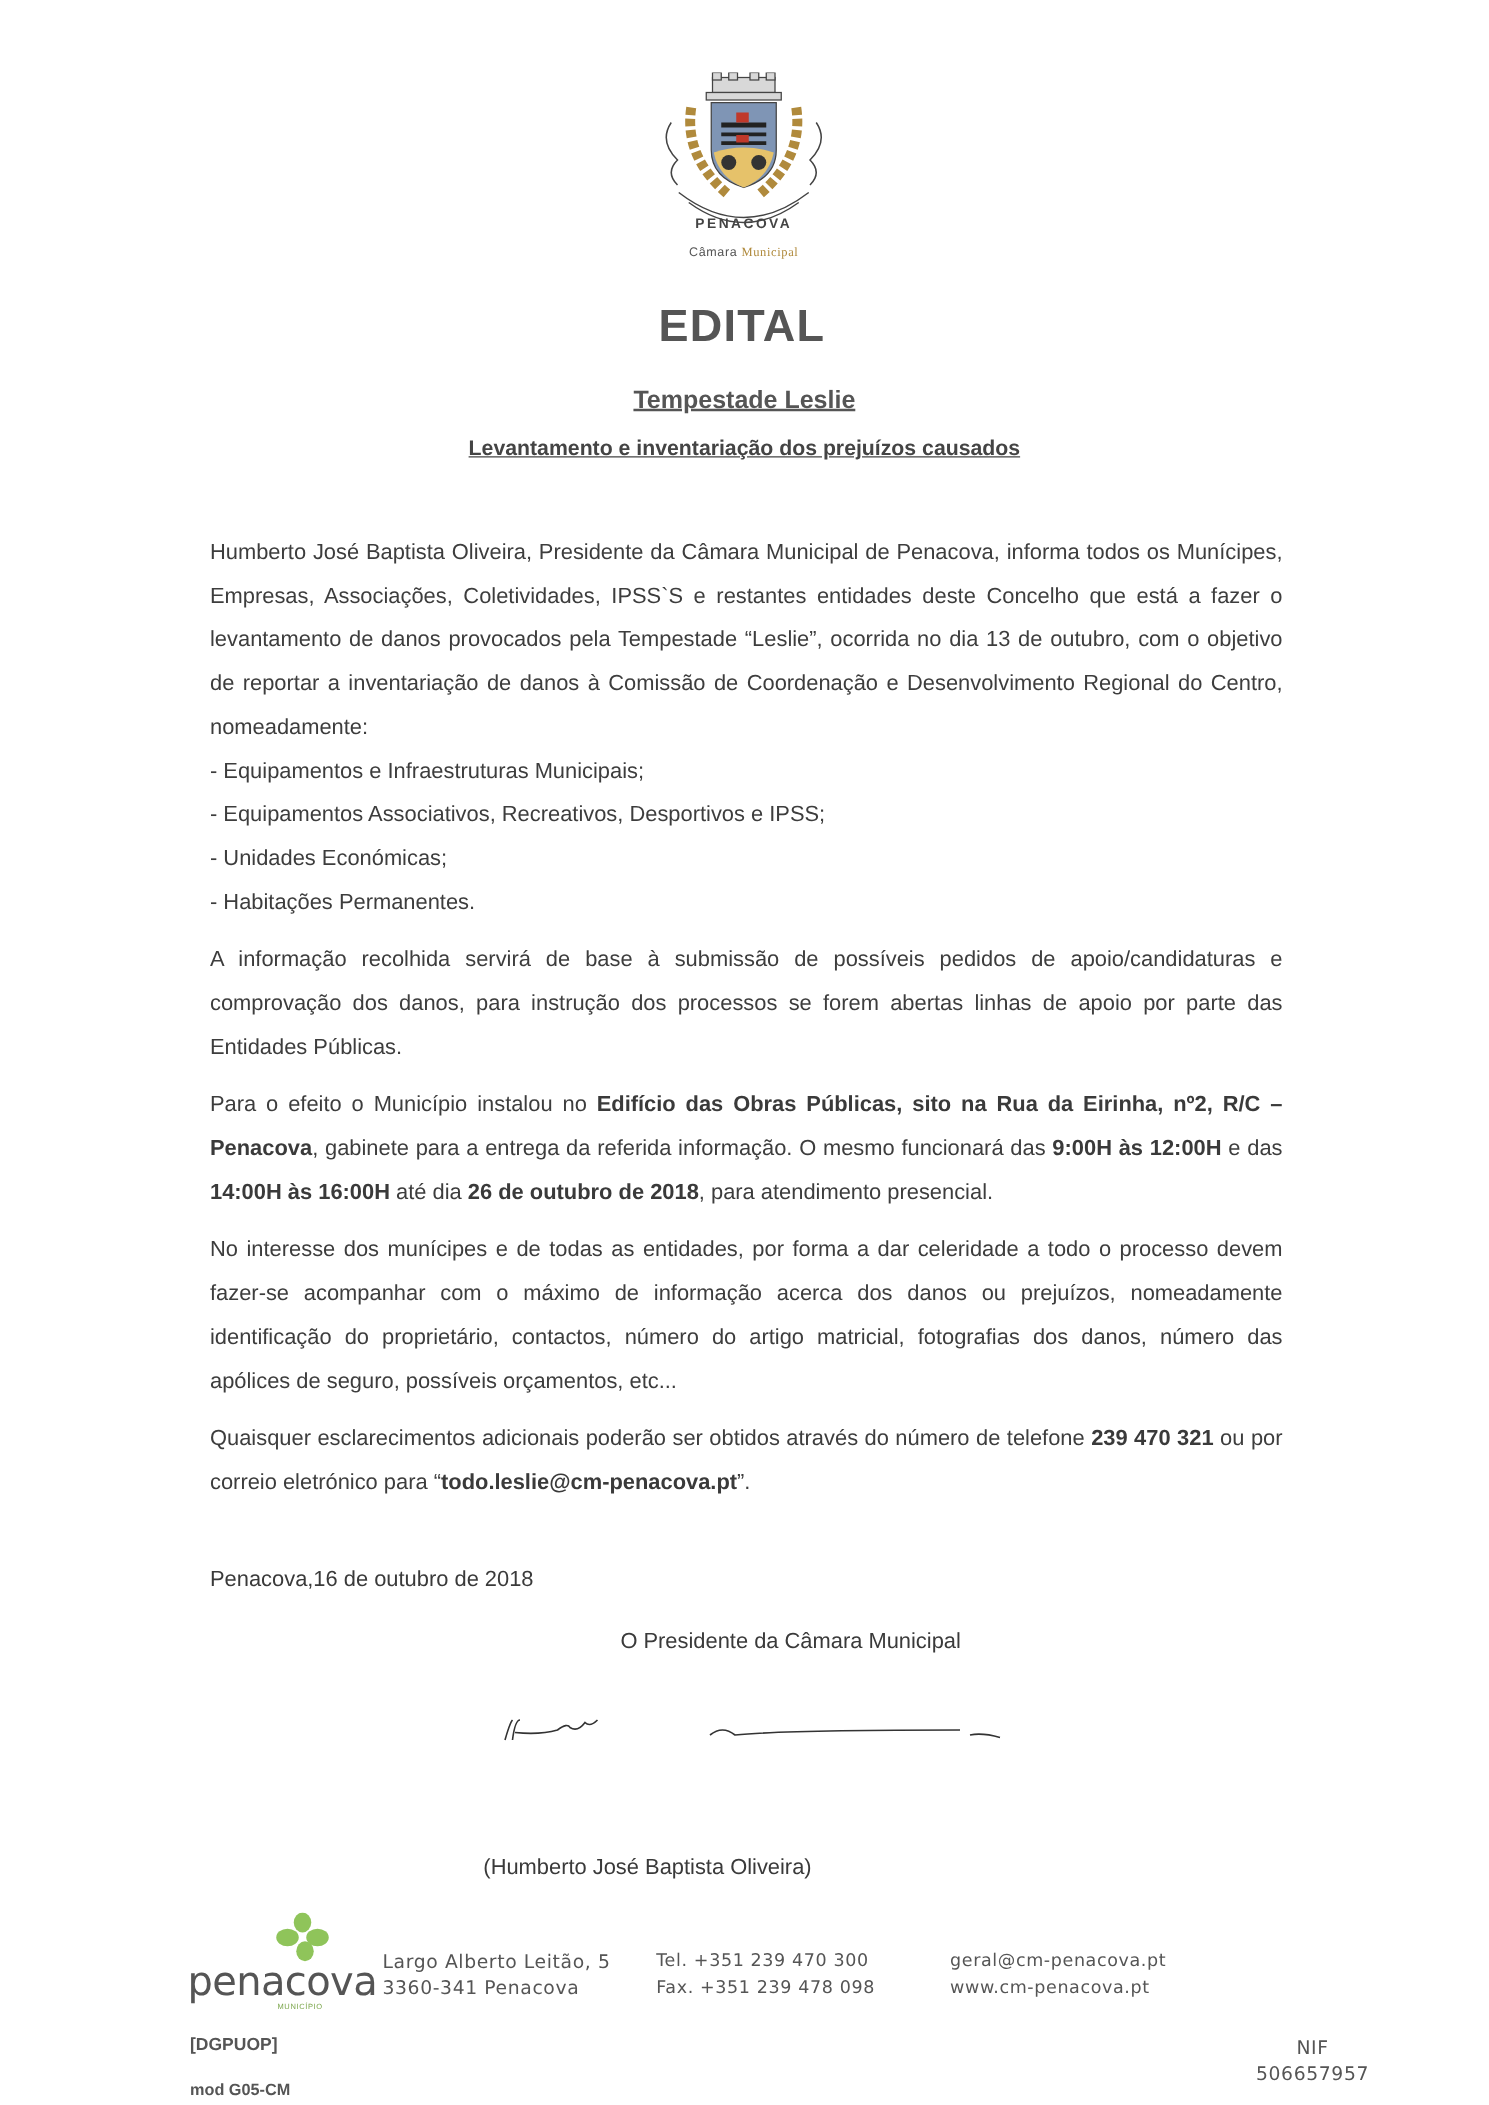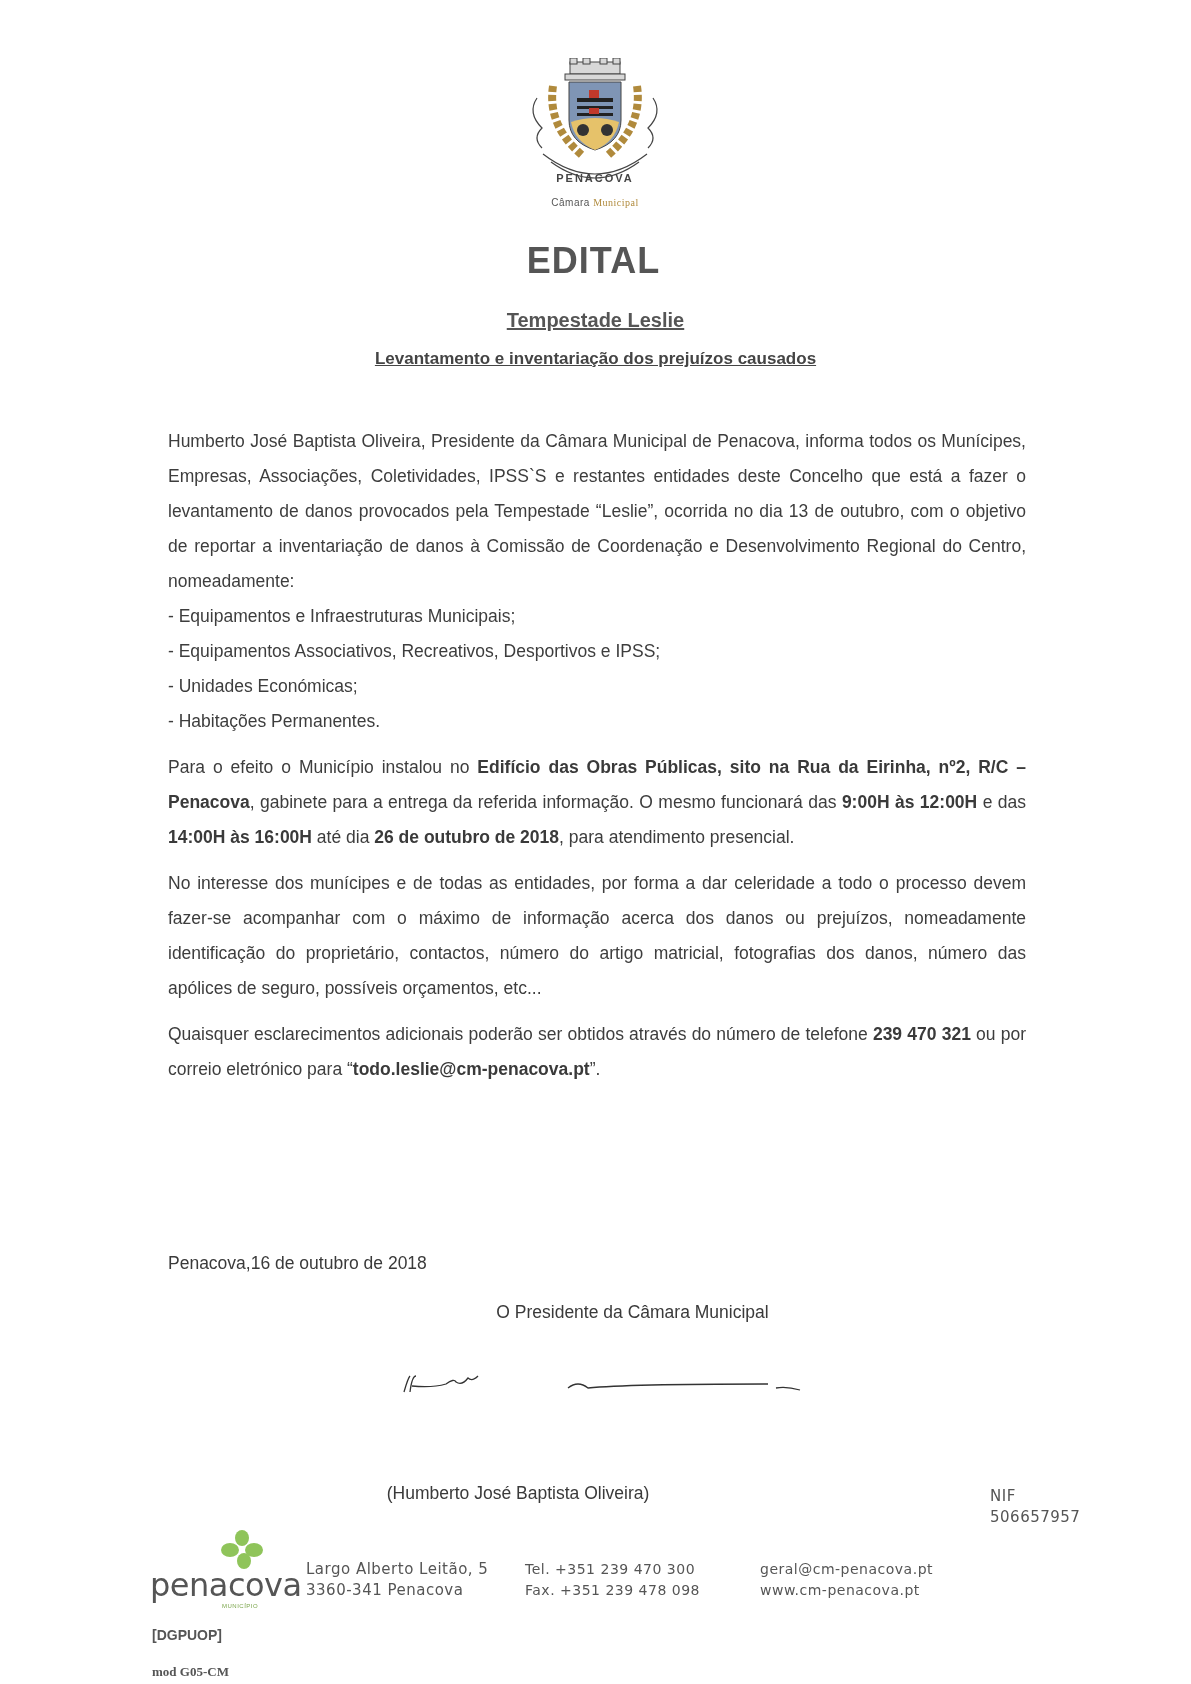--- a/index.html
+++ b/index.html
@@ -37,23 +37,23 @@
 
   
   #footer-logo { left: 150px; top: 1530px; width: 140px; height: 76px; }
   .logo-word { position: absolute; left: 0; top: 36px; font-size: 32px; color: #555;
     font-family: "DejaVu Sans", sans-serif; letter-spacing: -0.5px; }
   .logo-sub { position: absolute; left: 72px; top: 73px; font-size: 6px; color: #7aa54a; letter-spacing: 0.5px; }
   .ft { font-size: 15px; color: #555; line-height: 21px; font-family: "DejaVu Sans", sans-serif; letter-spacing: 0.5px; }
   #footer-address { left: 306px; top: 1559px; }
   #footer-phone { left: 525px; top: 1559px; font-size: 14px; }
   #footer-web { left: 760px; top: 1559px; font-size: 14px; }
-  #footer-nif { left: 990px; top: 1486px; width: 120px; }
+  #footer-nif { left: 990px; top: 1628px; text-align: center; width: 120px; }
   #dept-code { left: 152px; top: 1627px; font-size: 14px; font-weight: bold; color: #555; }
-  #form-code { left: 152px; top: 1664px; font-size: 13px; font-weight: bold; color: #555; font-family: Liberation Serif, serif; }
+  #form-code { left: 152px; top: 1664px; font-size: 13px; font-weight: bold; color: #555; }
 </style>
 </head>
 <body>
 
 <svg id="crest" class="abs" viewBox="0 0 140 140">
 
   <g fill="#d8d8d8" stroke="#444" stroke-width="1">
     <rect x="45" y="4" width="50" height="12"></rect>
     <rect x="45" y="0" width="7" height="6"></rect>
       <rect x="58" y="0" width="7" height="6"></rect>
@@ -87,20 +87,21 @@
 <div id="subtitle2" class="abs">Levantamento e inventariação dos prejuízos causados</div>
 
 <div id="body" class="abs">
   <p>Humberto José Baptista Oliveira, Presidente da Câmara Municipal de Penacova, informa todos os Munícipes, Empresas, Associações, Coletividades, IPSS`S e restantes entidades deste Concelho que está a fazer o levantamento de danos provocados pela Tempestade “Leslie”, ocorrida no dia 13 de outubro, com o objetivo de reportar a inventariação de danos à Comissão de Coordenação e Desenvolvimento Regional do Centro, nomeadamente:</p>
   <div>
     <span class="li">- Equipamentos e Infraestruturas Municipais;</span>
     <span class="li">- Equipamentos Associativos, Recreativos, Desportivos e IPSS;</span>
     <span class="li">- Unidades Económicas;</span>
     <span class="li">- Habitações Permanentes.</span>
   </div>
+  <p class="gap">A informação recolhida servirá de base à submissão de possíveis pedidos de apoio/candidaturas e comprovação dos danos, para instrução dos processos se forem abertas linhas de apoio por parte das Entidades Públicas.</p>
   <p class="gap"><span>Para o efeito o Município instalou no </span><b>Edifício das Obras Públicas, sito na Rua da Eirinha, nº2, R/C – Penacova</b><span>, gabinete para a entrega da referida informação. O mesmo funcionará das </span><b>9:00H às 12:00H</b><span> e das </span><b>14:00H às 16:00H</b><span> até dia </span><b>26 de outubro de 2018</b><span>, para atendimento presencial.</span></p>
   <p class="gap">No interesse dos munícipes e de todas as entidades, por forma a dar celeridade a todo o processo devem fazer-se acompanhar com o máximo de informação acerca dos danos ou prejuízos, nomeadamente identificação do proprietário, contactos, número do artigo matricial, fotografias dos danos, número das apólices de seguro, possíveis orçamentos, etc...</p>
   <p class="gap"><span>Quaisquer esclarecimentos adicionais poderão ser obtidos através do número de telefone </span><b>239 470 321</b><span> ou por correio eletrónico para “</span><b>todo.leslie@cm-penacova.pt</b><span>”.</span></p>
 </div>
 
 <div id="place-date" class="abs">Penacova,16 de outubro de 2018</div>
 <div id="signatory-title" class="abs">O Presidente da Câmara Municipal</div>
 <svg id="signature" class="abs" viewBox="0 0 440 40">
   <path d="M6 30 q4 -14 6 -16 M12 30 q2 -16 6 -16 M14 24 q20 2 34 -2 q8 -6 10 -2 q6 4 12 -4 q4 4 10 -2" fill="none" stroke="#333" stroke-width="1.3"></path>
   <path d="M170 26 q10 -8 20 0 q40 -4 180 -4 M378 26 q10 -2 24 2" fill="none" stroke="#333" stroke-width="1.3"></path>

